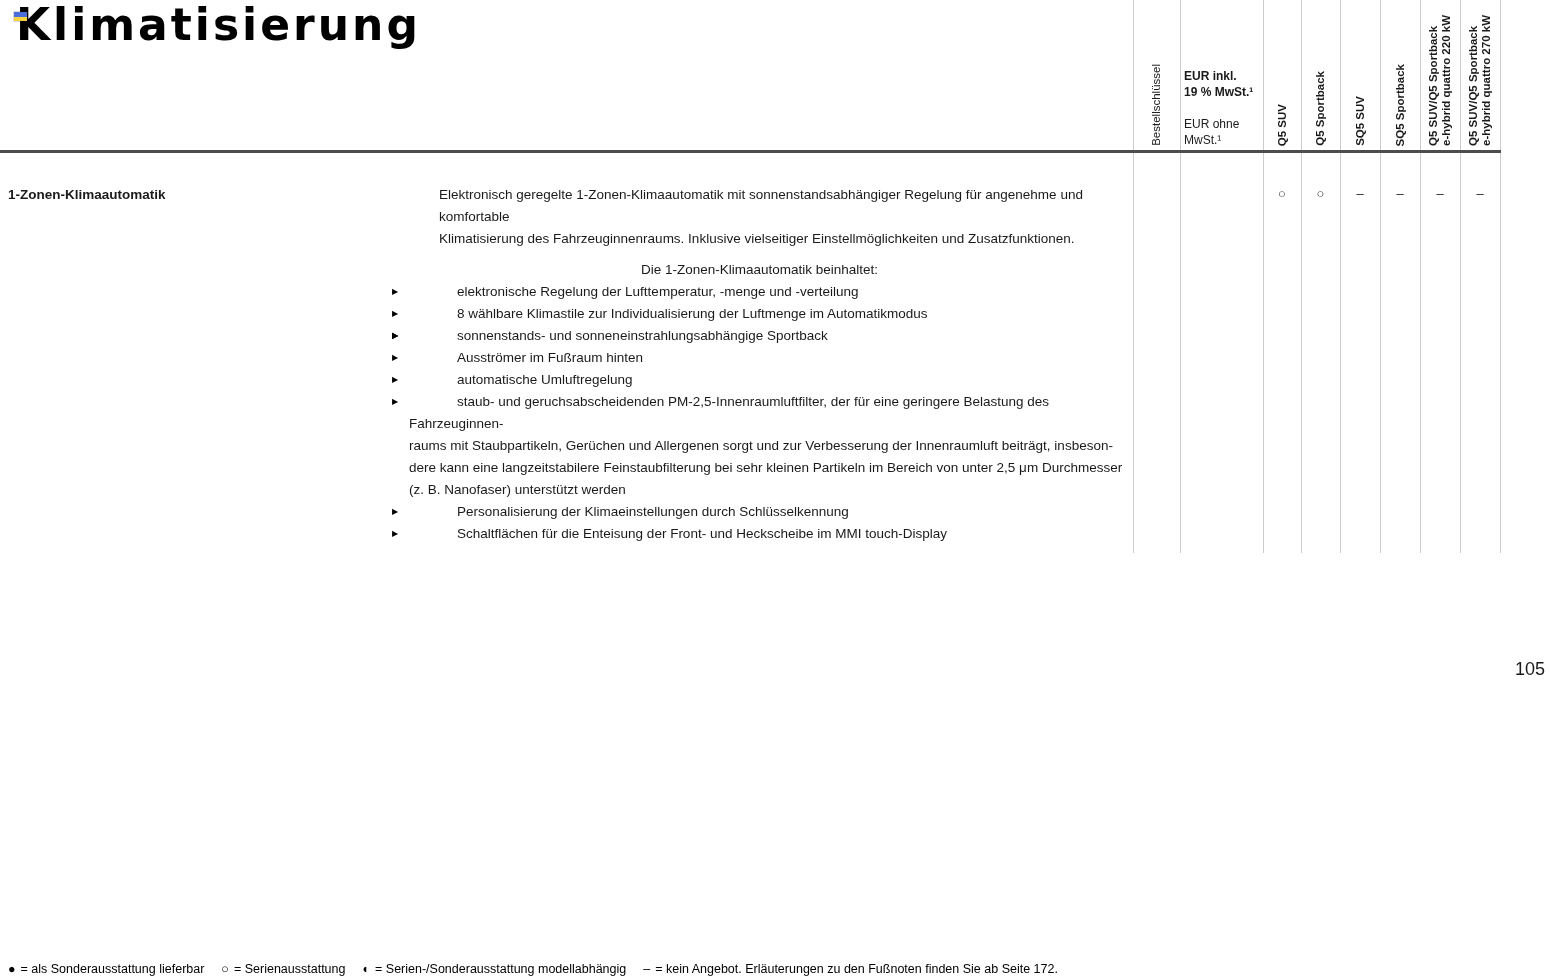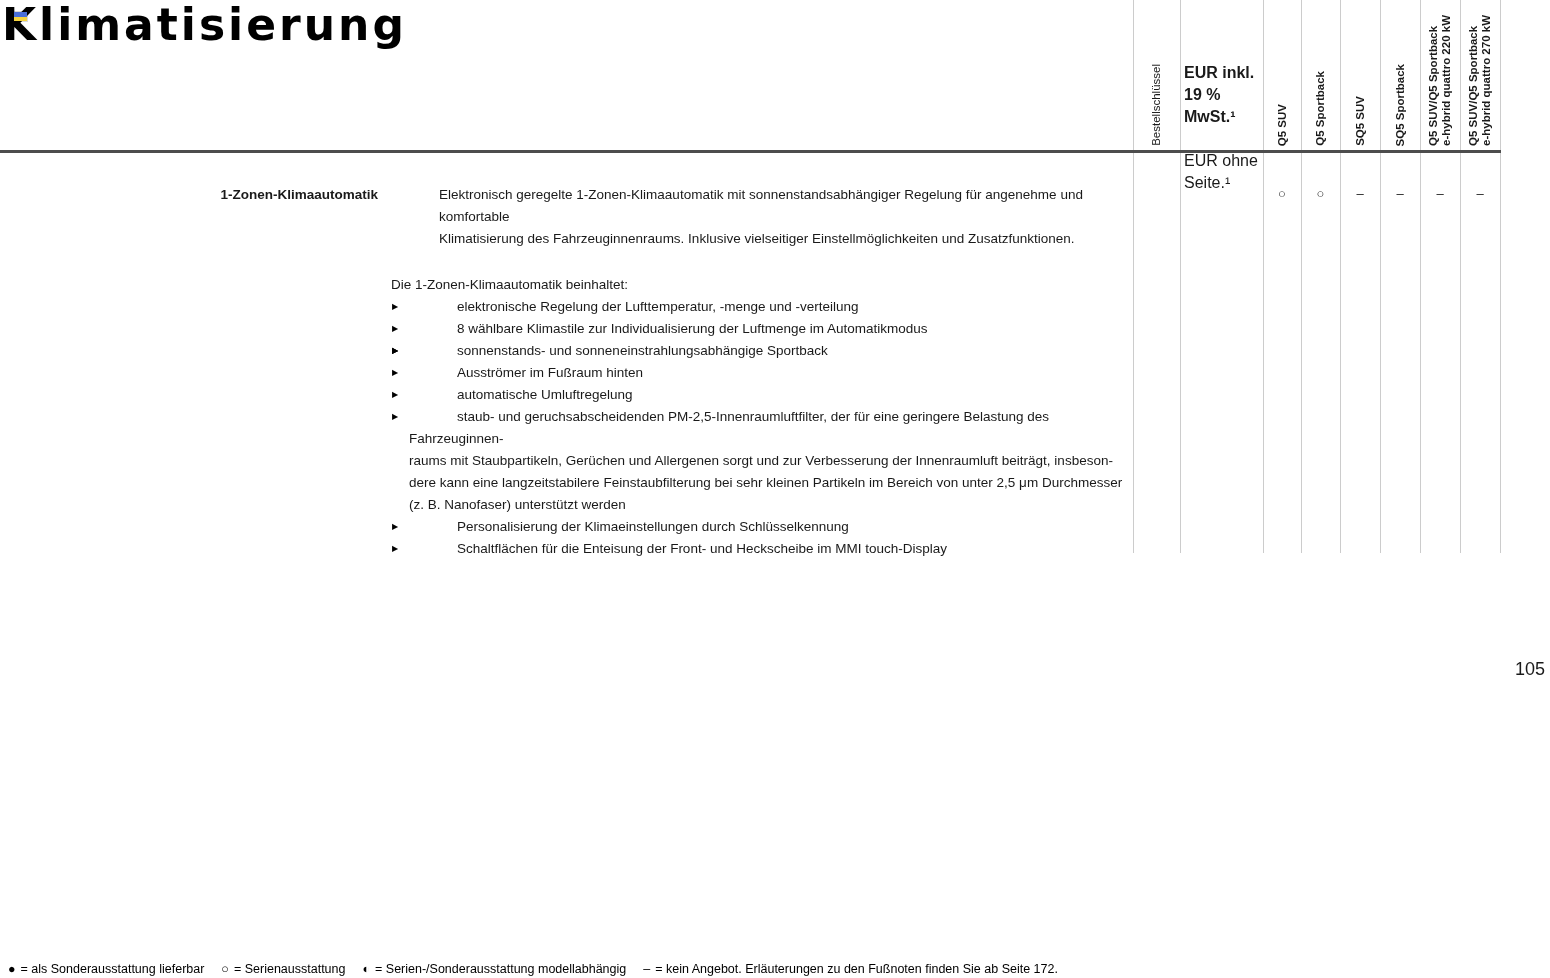--- a/index.html
+++ b/index.html
@@ -5,21 +5,21 @@
   * { margin:0; padding:0; box-sizing:border-box; }
   html,body { background:#ffffff; }
   .page {
     position:relative; width:1550px; height:978px;
     background:#fff; overflow:hidden;
     font-family:"Liberation Sans", sans-serif;
     color:#1a1a1a;
   }
   
   .title {
-    position:absolute; left:2px; top:0px;
+    position:absolute; left:16px; top:0px;
     font-family:"DejaVu Sans", sans-serif;
     font-size:44px; font-weight:bold; letter-spacing:3px;
     color:#000; line-height:50px;
   }
   .flag {
     position:absolute; left:14px; top:12px; width:13px; height:9px;
     box-shadow:0 0 0 1px rgba(0,0,0,.15);
   }
   .flag .half-top { height:50%; background:#4a6fd8; }
   .flag .half-bottom { height:50%; background:#f5d33f; }
@@ -43,37 +43,37 @@
   .rot.bold { font-weight:bold; }
   .hc-bestell { left:1133px; width:47px; }
   .hc-m0 { left:1263px; width:38px; }
   .hc-m1 { left:1301px; width:39px; }
   .hc-m2 { left:1340px; width:40px; }
   .hc-m3 { left:1380px; width:40px; }
   .hc-m4 { left:1420px; width:40px; }
   .hc-m5 { left:1460px; width:40px; }
 
   .eur-head {
-    position:absolute; left:1184px; top:40px; width:78px;
-    font-size:16px; line-height:22px; white-space:pre-line;
+    position:absolute; left:1184px; top:52px; width:78px;
+    font-size:12px; line-height:16px; white-space:pre-line;
   }
   .eur-head .bold-part { font-weight:bold; display:block; white-space:pre-line; }
   .eur-head .reg-part  { display:block; white-space:pre-line; }
 
   
   .feature-name {
     position:absolute; left:8px; top:184px; width:370px;
-    font-size:13.5px; font-weight:bold; line-height:22px;text-align:right;
+    font-size:13.5px; font-weight:bold; line-height:22px;
   }
   .feature-desc {
     position:absolute; left:391px; top:184px; width:737px;
     font-size:13.5px; line-height:22px;
   }
   .preline { white-space:pre-line;margin-left:48px; }
-  .subheading { margin-top:24px; }
+  .subheading { margin-top:9px;text-align:center; }
   .bullets { list-style:none; margin:0; padding:0; }
   .bullet { position:relative; padding-left:18px; }
   .bullet .marker {
     position:absolute; left:1px; top:0; font-size:8px; line-height:22px; color:#000;
   }
   
   .mark {
     position:absolute; top:183px; height:22px; line-height:22px;
     text-align:center; font-size:13px; color:#1a1a1a;
   }
@@ -120,21 +120,21 @@
   <div class="header-rule"></div>
 
   <div class="hcell hc-bestell">
     <span class="rot">Bestellschlüssel</span>
   </div>
 
   <div class="eur-head">
     <span class="bold-part">EUR inkl.
 19 % MwSt.¹</span>
     <span class="reg-part">EUR ohne
-Seite.¹</span>
+MwSt.¹</span>
   </div>
 
   <div class="hcell hc-m0">
     <span class="rot bold">Q5 SUV</span>
   </div>
   <div class="hcell hc-m1">
     <span class="rot bold">Q5 Sportback</span>
   </div>
   <div class="hcell hc-m2">
     <span class="rot bold">SQ5 SUV</span>

